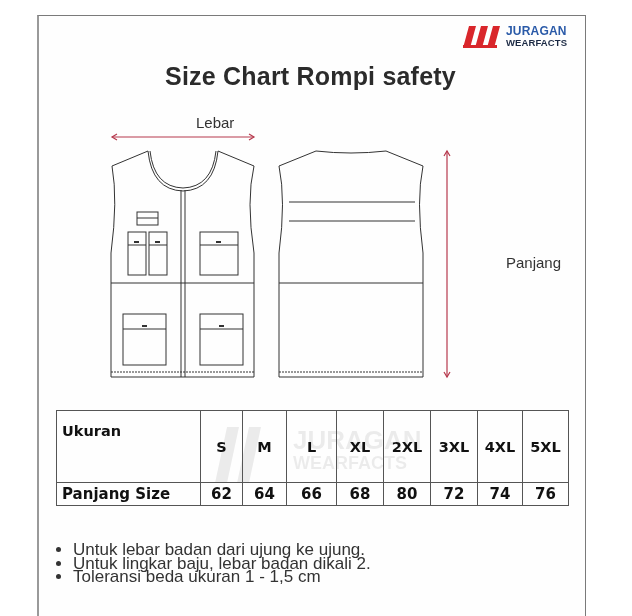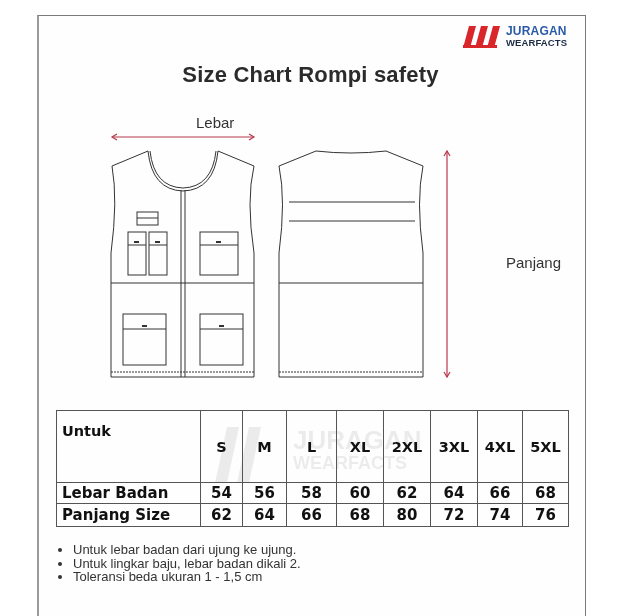--- a/index.html
+++ b/index.html
@@ -2,36 +2,36 @@
 <html><head>
 <meta charset="utf-8">
 <style>
   html, body { margin: 0; padding: 0; background: #ffffff; }
   body { width: 632px; height: 616px; position: relative; overflow: hidden; font-family: "Liberation Sans", sans-serif; }
   .frame { position: absolute; left: 37px; top: 15px; width: 549px; height: 606px; border: 1px solid #7a7a7a; border-left: 2px solid #9a9a9a; background: #fefefe; box-sizing: border-box; }
   .logo { position: absolute; left: 463px; top: 24px; width: 120px; height: 28px; }
   .logo .text { position: absolute; left: 43px; top: 2px; font-family: "Liberation Sans", sans-serif; font-weight: bold; line-height: 11px; }
   .logo .t1 { font-size: 12px; color: #2a5aa8; letter-spacing: 0.2px; }
   .logo .t2 { font-size: 9.5px; color: #1c2a44; letter-spacing: 0.1px; }
-  .title { position: absolute; left: 0; width: 621px; top: 62px; text-align: center; font-size: 22px; font-weight: bold; color: #2b2b2b; letter-spacing: 0.2px; }
+  .title { position: absolute; left: 0; width: 621px; top: 62px; text-align: center; font-size: 25px; font-weight: bold; color: #2b2b2b; letter-spacing: 0.2px; }
   .label { position: absolute; font-size: 15px; color: #333; margin-left: 32px; }
   .lebar-label { left: 164px; top: 114px; }
   .panjang-label { left: 474px; top: 254px; }
   svg.drawing { position: absolute; left: 0; top: 0; }
   table.size { position: absolute; left: 56px; top: 410px; border-collapse: collapse; font-family: "DejaVu Sans", sans-serif; color: #111; }
   table.size td { border: 1px solid #555; padding: 0; text-align: center; font-size: 15px; }
   table.size td.rowhead { text-align: left; padding-left: 5px; font-size: 14px; font-weight: bold; }
   table.size tr.hdr td { height: 59px; font-weight: bold; font-size: 14.5px; }
   table.size tr.hdr td.rowhead { vertical-align: top; padding-top: 12px; }
   table.size tr.r1 td { height: 20px; font-weight: bold; font-size: 15px; }
   table.size tr.r2 td { height: 22px; font-weight: bold; font-size: 15px; }
   .watermark { position: absolute; left: 215px; top: 425px; width: 200px; height: 60px; opacity: 0.07; pointer-events: none; }
   .watermark .w1 { position: absolute; left: 78px; top: 0; font-size: 26px; font-weight: bold; color: #000; font-family: "Liberation Sans", sans-serif; }
   .watermark .w2 { position: absolute; left: 78px; top: 28px; font-size: 18px; font-weight: bold; color: #000; font-family: "Liberation Sans", sans-serif; }
-  ul.notes { position: absolute; left: 55px; top: 543px; margin: 0; padding: 0 0 0 18px; font-size: 13px; color: #333; line-height: 13.5px; }
+  ul.notes { position: absolute; left: 55px; top: 543px; margin: 0; padding: 0 0 0 18px; font-size: 17px; color: #333; line-height: 13.5px; }
   ul.notes li { margin: 0; }
 </style>
 </head>
 <body>
 
 <div class="frame"></div>
 
 <div class="logo">
   <svg width="42" height="24" viewBox="0 0 42 24" style="position:absolute;left:0;top:2px;">
     <polygon points="6,0 13,0 7,22 0,22" fill="#d9262b"></polygon>
@@ -121,40 +121,29 @@
       <col style="width:44px">
       <col style="width:50px">
       <col style="width:47px">
       <col style="width:47px">
       <col style="width:47px">
       <col style="width:45px">
       <col style="width:46px">
   </colgroup>
   <tbody>
       <tr class="hdr">
-    <td class="rowhead">Untuk</td>
+    <td class="rowhead">Ukuran</td>
     <td>S</td>
     <td>M</td>
     <td>L</td>
     <td>XL</td>
     <td>2XL</td>
     <td>3XL</td>
     <td>4XL</td>
     <td>5XL</td>
-  </tr>
-  <tr class="r1">
-    <td class="rowhead">Lebar Badan</td>
-    <td>54</td>
-    <td>56</td>
-    <td>58</td>
-    <td>60</td>
-    <td>62</td>
-    <td>64</td>
-    <td>66</td>
-    <td>68</td>
   </tr>
   <tr class="r2">
     <td class="rowhead">Panjang Size</td>
     <td>62</td>
     <td>64</td>
     <td>66</td>
     <td>68</td>
     <td>80</td>
     <td>72</td>
     <td>74</td>

